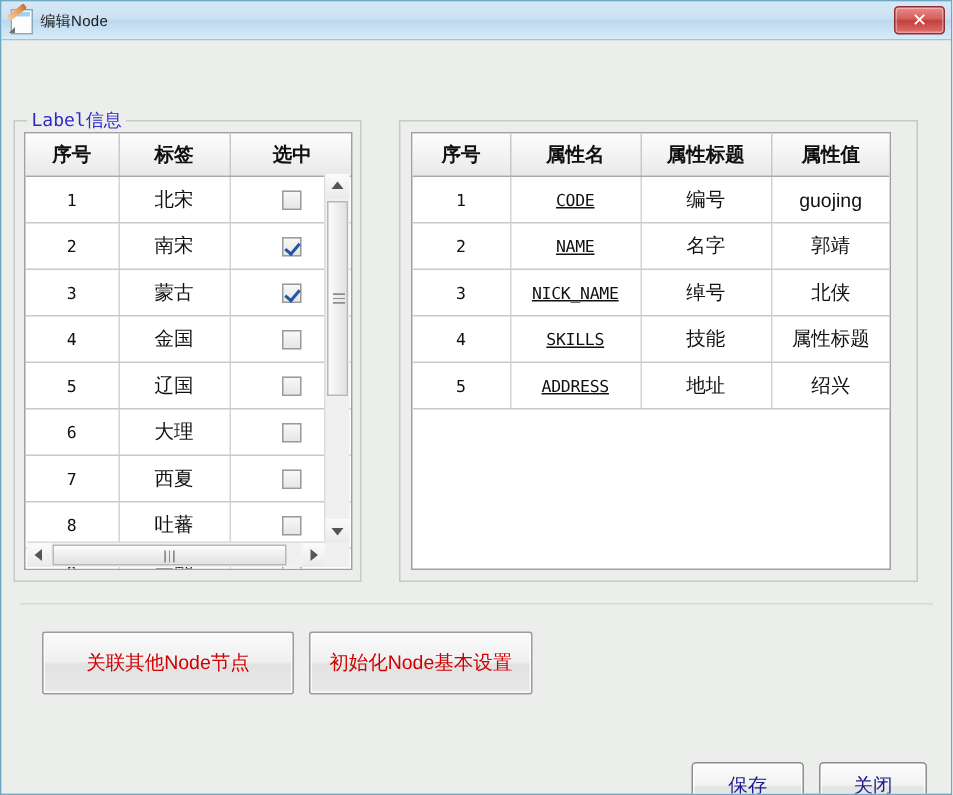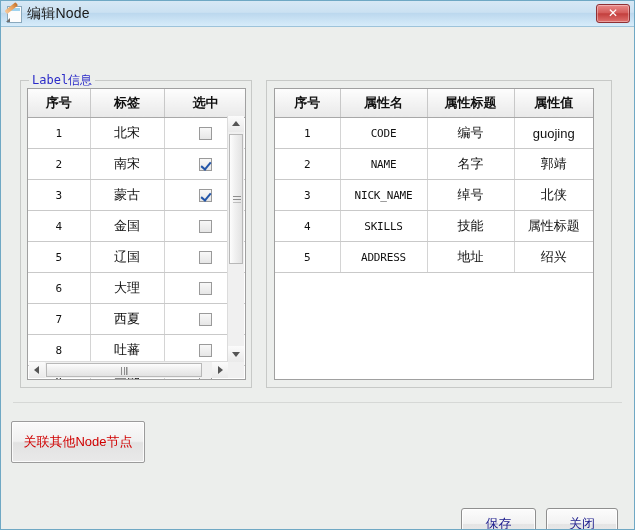--- a/index.html
+++ b/index.html
@@ -64,21 +64,21 @@
   }
   .tb-icon .nib {
     position: absolute;
     left: 1px; top: 13px;
     width: 0; height: 0;
     border-left: 4px solid transparent;
     border-right: 0 solid transparent;
     border-bottom: 4px solid #6f6f6f;
   }
   #title-text {
-    font-size: 14px;
+    font-size: 10px;
     color: #1a1a1a;
     letter-spacing: 0.2px;
   }
   #close-button {
     position: absolute;
     right: 4px;
     top: 3px;
     width: 34px;
     height: 19px;
     box-sizing: border-box;
@@ -113,21 +113,21 @@
     top: -9px;
     left: 8px;
     padding: 0 3px;
     background: #eceeec;
     font-family: "DejaVu Sans Mono", "Liberation Mono", monospace;
     font-size: 12px;
     color: #2b2bc8;
     white-space: nowrap;
   }
 
-  #gb-label { left: 19px; top: 53px; width: 232px; height: 308px; }
+  #gb-label { left: 8px; top: 53px; width: 232px; height: 308px; }
   #gb-prop  { left: 265px; top: 53px; width: 346px; height: 308px; }
 
   
   .grid-wrap {
     position: absolute;
     box-sizing: border-box;
     background: #ffffff;
     border: 1px solid #a0a0a0;
     overflow: hidden;
   }
@@ -160,20 +160,21 @@
     background: #ffffff;
     overflow: hidden;
     white-space: nowrap;
   }
   table.grid td:last-child { border-right: none; margin-top: 31px; }
   td.cn { font-size: 13px; }
   td.mono {
     font-family: "DejaVu Sans Mono", "Liberation Mono", monospace;
     font-size: 11px;
     letter-spacing: -0.2px;
+    text-decoration: underline;
   }
   td.num {
     font-family: "DejaVu Sans Mono", "Liberation Mono", monospace;
     font-size: 11px;
     color: #2a2a2a;
   }
 
   
   .cbx {
     display: inline-block;
@@ -308,21 +309,21 @@
     box-sizing: border-box;
     border: 1px solid #9b9b9b;
     border-radius: 2px;
     background: linear-gradient(to bottom, #fafafa 0%, #f0f0f0 48%, #e2e2e2 52%, #e9e9e9 100%);
     text-align: center;
     color: #d00000;
     font-size: 13px;
     box-shadow: inset 0 0 0 1px rgba(255,255,255,0.8);
     cursor: default;
   }
-  #btn-relate { left: 10px; top: 394px; width: 134px; height: 42px; line-height: 40px; }
+  #btn-relate { left: 27px; top: 394px; width: 168px; height: 42px; line-height: 40px; }
   #btn-init   { left: 205px; top: 394px; width: 149px; height: 42px; line-height: 40px; }
 
   .btn-dlg {
     position: absolute;
     box-sizing: border-box;
     border: 1px solid #8f8f8f;
     border-radius: 3px;
     background: linear-gradient(to bottom, #fcfcfc 0%, #f2f2f2 48%, #e4e4e4 52%, #ededed 100%);
     text-align: center;
     color: #1a1a8c;
@@ -495,18 +496,19 @@
                 <td class="cn">绍兴</td>
               </tr>
             </tbody>
         </table>
       </div>
     </div>
 
     <div id="sep-panel"></div>
 
     <div class="btn" id="btn-relate">关联其他Node节点</div>
+    <div class="btn" id="btn-init">初始化Node基本设置</div>
 
     <div class="btn-dlg" id="btn-save">保存</div>
     <div class="btn-dlg" id="btn-close">关闭</div>
 
   </div>
 </div>
 
 </body></html>

